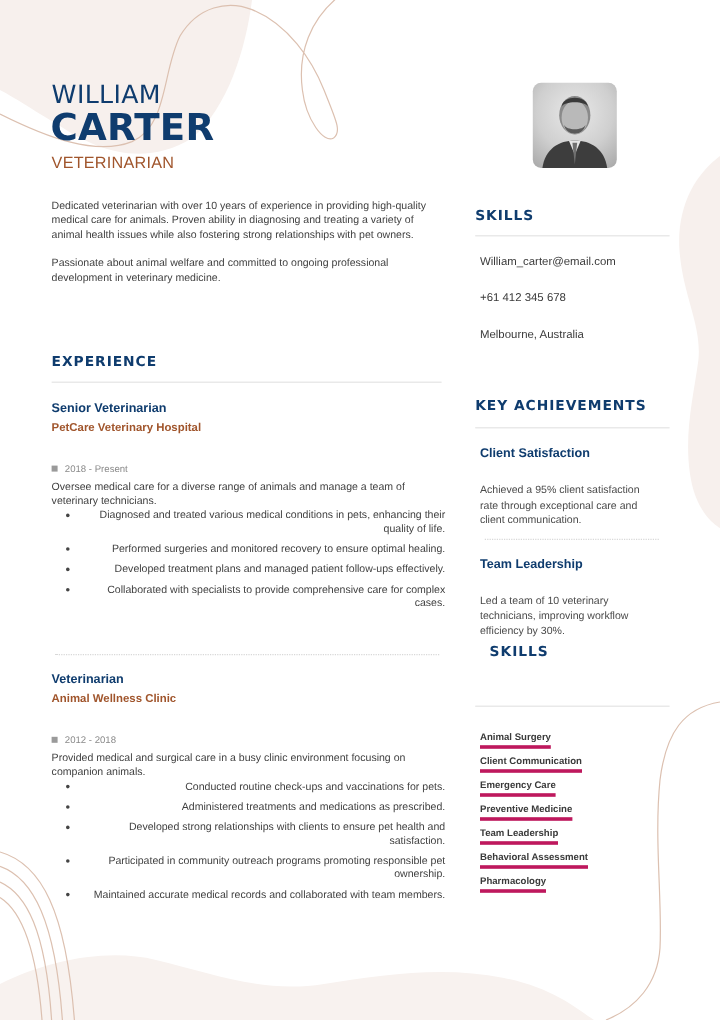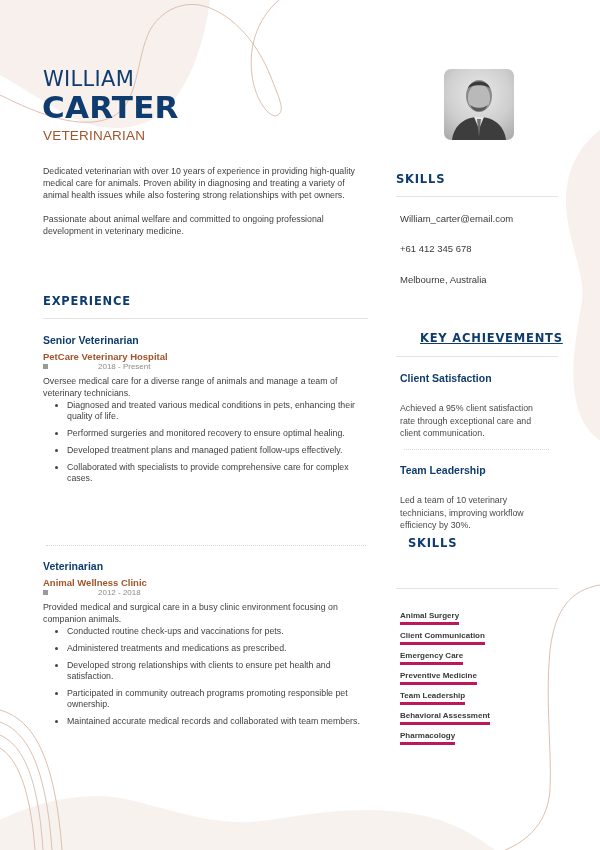--- a/index.html
+++ b/index.html
@@ -26,24 +26,24 @@
     .summary p { margin: 0 0 12px 0; }
 
     
     .sec-head { position: absolute; font-size: 11.5px; font-weight: bold; color: #0f3c6e; letter-spacing: 0.8px; font-family: "DejaVu Sans", sans-serif; }
     .sec-rule { position: absolute; height: 1px; background: #e4e4e4; }
 
     
     .exp { position: absolute; left: 43px; width: 328px; }
     .exp-role { font-size: 10.5px; font-weight: bold; color: #0f3c6e; }
     .exp-company { font-size: 9.5px; font-weight: bold; color: #a0552c; margin-top: 5px; }
-    .exp-dates { font-size: 8px; color: #8a8a8a; margin-top: 0; display: flex; align-items: center; gap: 44px; }
+    .exp-dates { font-size: 8px; color: #8a8a8a; margin-top: 24px; display: flex; align-items: center; }
     .exp-dates .sq { display: inline-block; width: 5px; height: 5px; background: #9a9a9a; margin-right: 6px; }
     .exp-desc { font-size: 8.8px; line-height: 11.5px; color: #3f3f3f; margin-top: 5px; }
-    .exp ul { margin: 1px 0 0 0; padding: 0 0 0 24px; list-style: none; }
+    .exp ul { margin: 1px 0 0 0; padding: 0 0 0 24px; list-style: none; text-align: right; }
     .exp li { font-size: 8.8px; line-height: 11px; color: #3f3f3f; margin-bottom: 6px; position: relative; }
     .exp li::before { content: ""; position: absolute; left: -12px; top: 4px; width: 3px; height: 3px; border-radius: 50%; background: #444; }
     .dotted { position: absolute; height: 0; border-top: 1px dotted #d8d8d8; }
 
     
     .contact-item { position: absolute; left: 400px; font-size: 9.5px; color: #3a3a3a; }
     .ach { position: absolute; left: 400px; width: 150px; }
     .ach-title { font-size: 10.5px; font-weight: bold; color: #0f3c6e; }
     .ach-desc { font-size: 8.8px; line-height: 12.5px; color: #4a4a4a; margin-top: 18px; }
     .skills { position: absolute; left: 400px; top: 604px; }
@@ -131,21 +131,21 @@
       <li>Maintained accurate medical records and collaborated with team members.</li>
     </ul>
   </div>
 
   <div class="sec-head" style="left:396px; top:172px;">SKILLS</div>
   <div class="sec-rule" style="left:396px; top:196px; width:162px;"></div>
   <div class="contact-item" style="top:213px;">William_carter@email.com</div>
   <div class="contact-item" style="top:243px;">+61 412 345 678</div>
   <div class="contact-item" style="top:274px;">Melbourne, Australia</div>
 
-  <div class="sec-head" style="left:420px; top:331px;text-decoration:underline;">KEY ACHIEVEMENTS</div>
+  <div class="sec-head" style="left:396px; top:331px;">KEY ACHIEVEMENTS</div>
   <div class="sec-rule" style="left:396px; top:356px; width:162px;"></div>
 
   <div class="ach" style="top:372px;">
     <div class="ach-title">Client Satisfaction</div>
     <div class="ach-desc">Achieved a 95% client satisfaction rate through exceptional care and client communication.</div>
   </div>
   <div class="dotted" style="left:404px; top:449px; width:145px;"></div>
   <div class="ach" style="top:464px;">
     <div class="ach-title">Team Leadership</div>
     <div class="ach-desc">Led a team of 10 veterinary technicians, improving workflow efficiency by 30%.</div>

